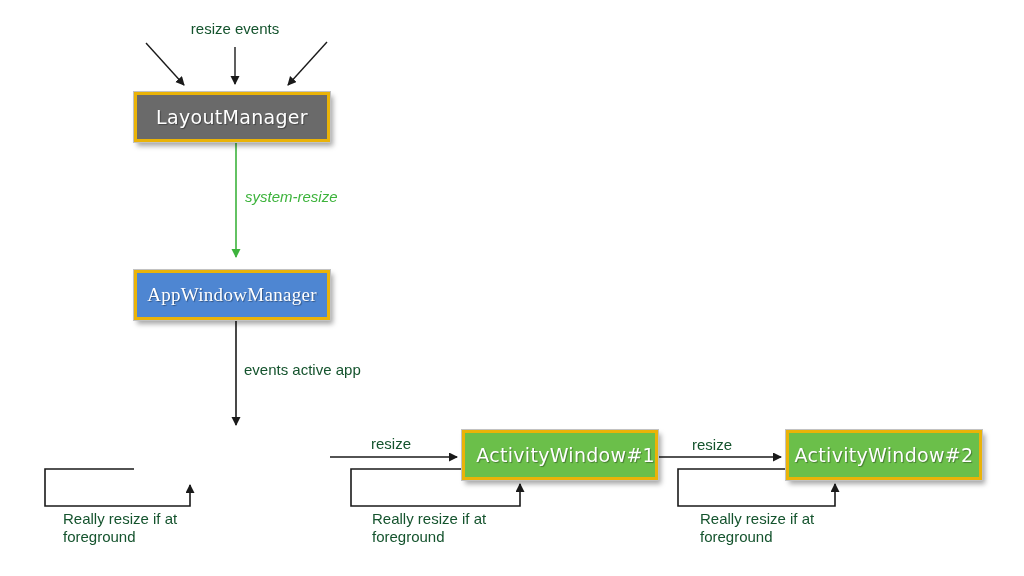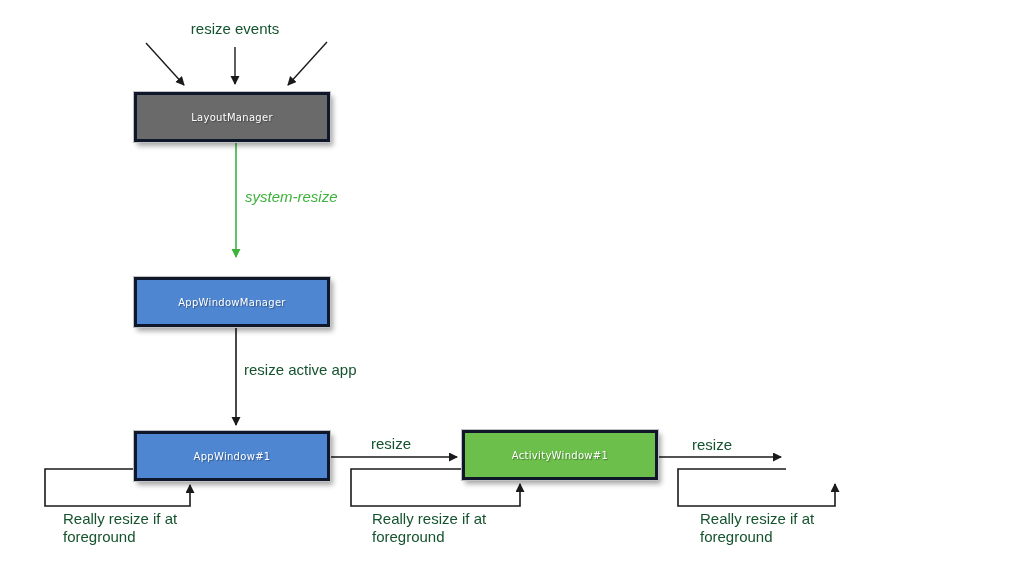--- a/index.html
+++ b/index.html
@@ -4,30 +4,30 @@
 <style>
   html,body { margin:0; padding:0; }
   body { font-family: "Liberation Sans", sans-serif; background:#fff; }
   .canvas {
     position:relative; width:1024px; height:576px; background:#fff;
     overflow:hidden;
   }
   .arrow-layer { position:absolute; left:0; top:0; width:1024px; height:576px; }
   .node {
     position:absolute; box-sizing:border-box; width:196px; height:50px;
-    border:3px solid #0f172a; outline:1px solid #c2c2c2;
+    border:3px solid #eab308; outline:1px solid #c2c2c2;
     box-shadow:3px 4px 5px rgba(0,0,0,0.35);
     display:flex; align-items:center; justify-content:center;
-    color:#ffffff; font-family:"DejaVu Sans", sans-serif; font-size:10px;
+    color:#ffffff; font-family:"DejaVu Sans", sans-serif; font-size:19px;
     letter-spacing:0.3px; text-shadow:1px 1px 1px rgba(0,0,0,0.35);
   }
   .node-layout-manager   { left:134px; top:92px; }
-  .node-app-window-manager { left:134px; top:277px; }
+  .node-app-window-manager { left:134px; top:270px;font-family:Liberation Serif, serif; }
   .node-app-window-1     { left:134px; top:431px; }
-  .node-activity-window-1 { left:462px; top:430px; }
+  .node-activity-window-1 { left:462px; top:430px;justify-content:flex-end; }
   .node-activity-window-2 { left:786px; top:430px; }
   .lbl {
     position:absolute; font-size:15px; color:#14532d; line-height:18px;
     white-space:nowrap;
   }
   .lbl-resize-events { left:170px; top:20px; width:130px; text-align:center; }
   .lbl-system-resize { left:245px; top:188px; }
   .lbl-resize-active-app { left:244px; top:361px; }
   .lbl-resize-1 { left:336px; top:435px; width:110px; text-align:center; }
   .lbl-resize-2 { left:657px; top:436px; width:110px; text-align:center; }
@@ -67,29 +67,29 @@
     <polyline points="462,469 351,469 351,506 520,506 520,484" fill="none" stroke="#1a1a1a" stroke-width="1.6" marker-end="url(#ah-black)"></polyline>
     <polyline points="786,469 678,469 678,506 835,506 835,484" fill="none" stroke="#1a1a1a" stroke-width="1.6" marker-end="url(#ah-black)"></polyline>
   </svg>
 
   <div class="node node-layout-manager" style="background: rgb(106, 106, 106);">
     <span>LayoutManager</span>
   </div>
   <div class="node node-app-window-manager" style="background: rgb(78, 134, 210);">
     <span>AppWindowManager</span>
   </div>
-  <div class="node node-app-window-1" style="background: rgb(78, 134, 210);">
-    <span>AppWindow#1</span>
-  </div>
   <div class="node node-activity-window-1" style="background: rgb(107, 191, 74);">
     <span>ActivityWindow#1</span>
+  </div>
+  <div class="node node-activity-window-2" style="background: rgb(107, 191, 74);">
+    <span>ActivityWindow#2</span>
   </div>
 
   <div class="lbl lbl-resize-events">resize events</div>
   <div class="lbl lbl-system-resize" id="system-resize-label" style="color: rgb(61, 179, 60); font-style: italic;">system-resize</div>
-  <div class="lbl lbl-resize-active-app">resize active app</div>
+  <div class="lbl lbl-resize-active-app">events active app</div>
   <div class="lbl lbl-resize-1">resize</div>
   <div class="lbl lbl-resize-2">resize</div>
   <div class="lbl lbl-loop lbl-loop-1">Really resize if at foreground</div>
   <div class="lbl lbl-loop lbl-loop-2">Really resize if at foreground</div>
   <div class="lbl lbl-loop lbl-loop-3">Really resize if at foreground</div>
 
 </div>
 
 </body></html>

